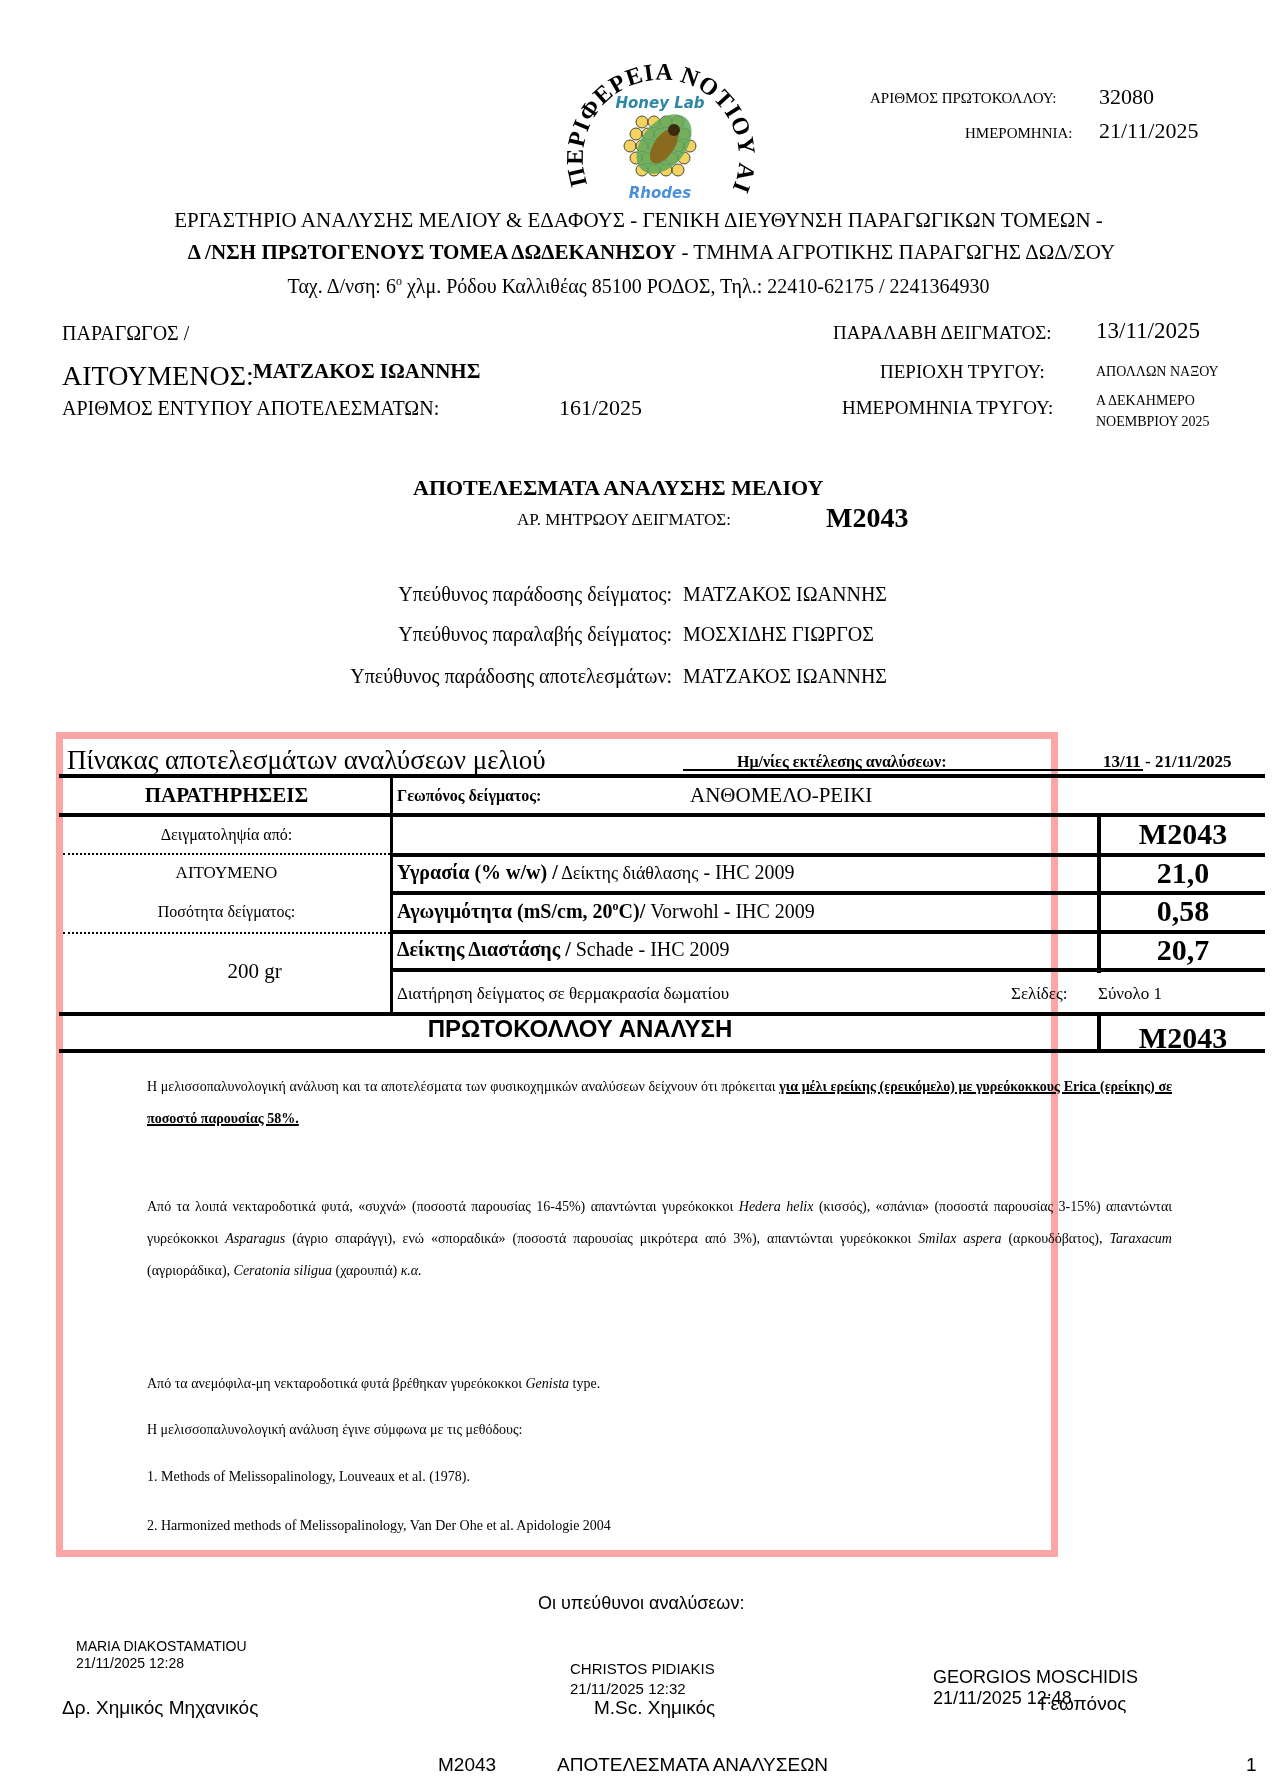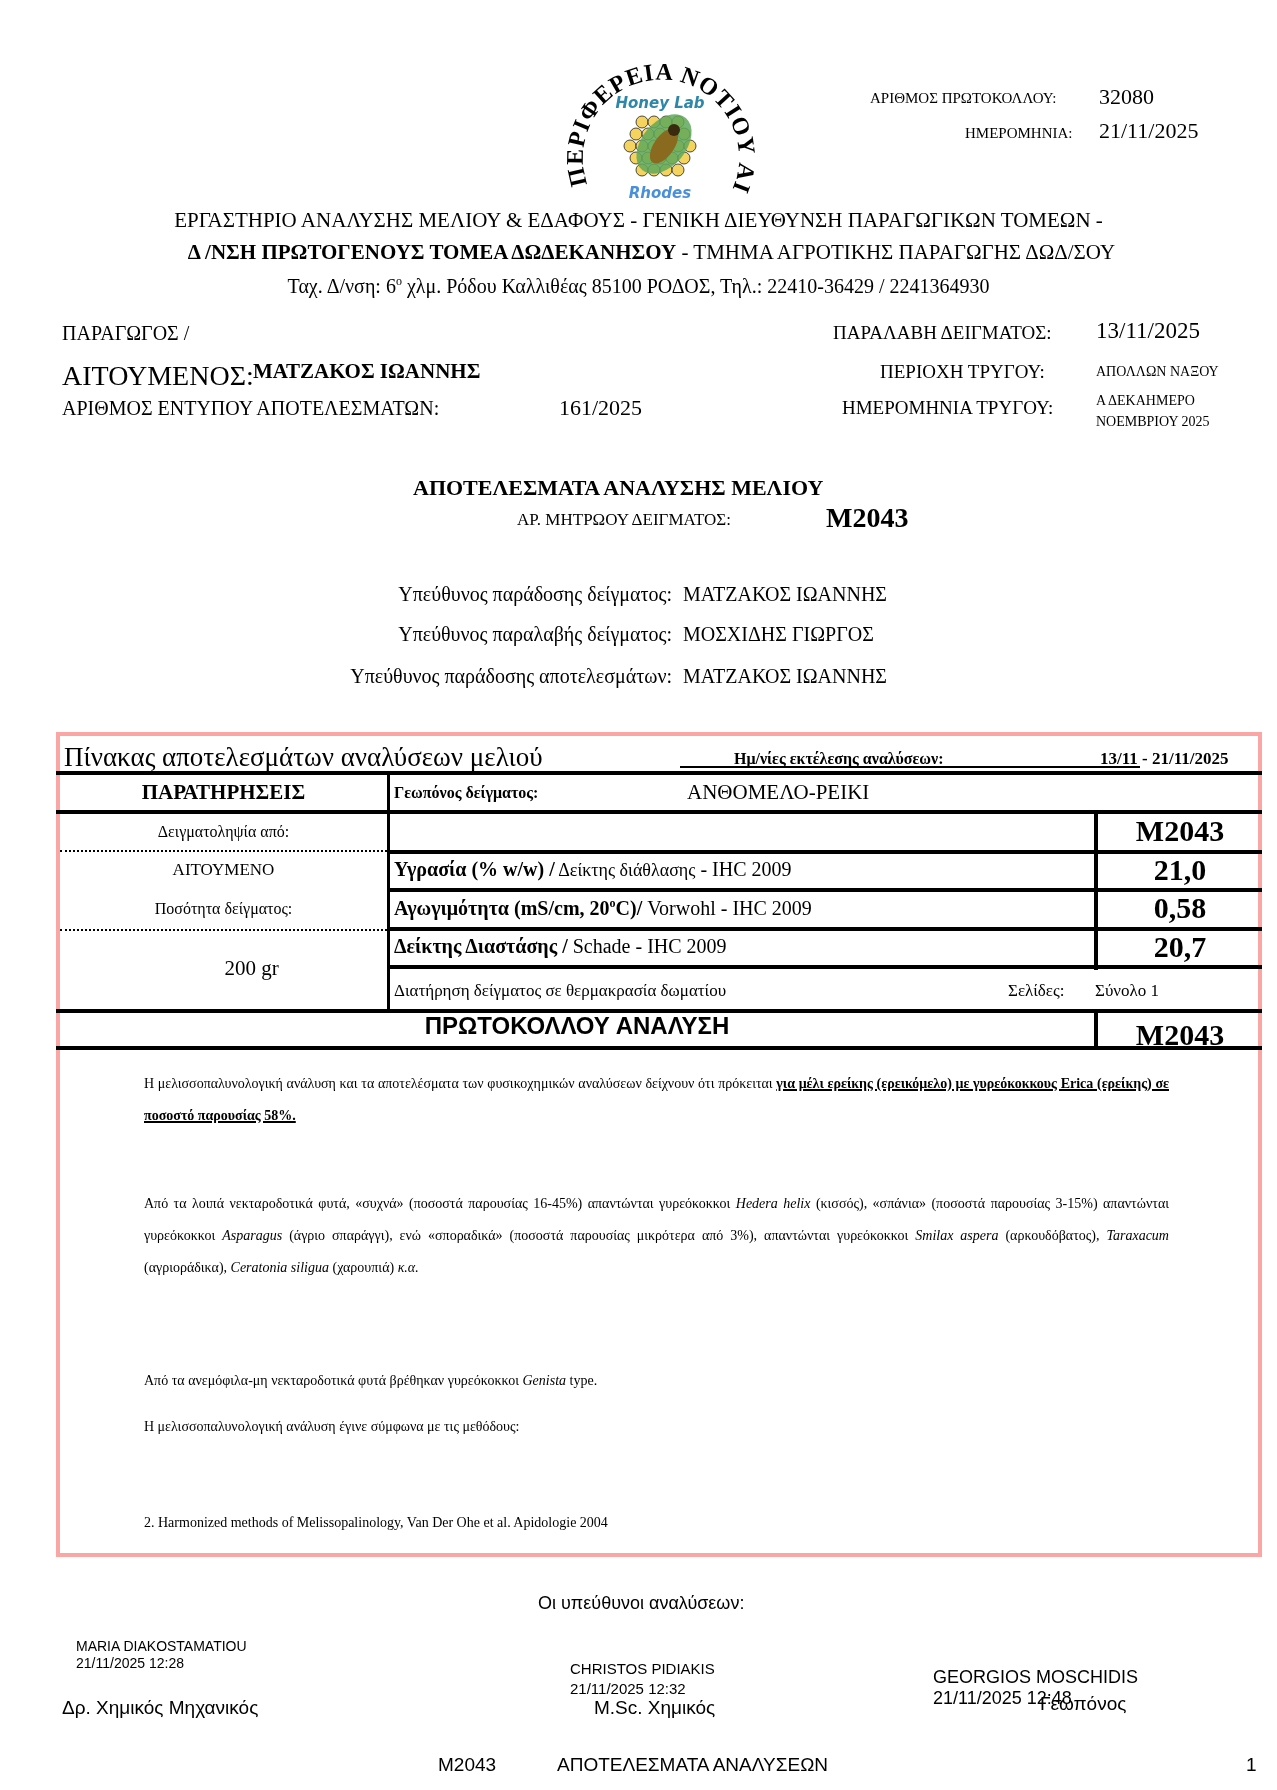--- a/index.html
+++ b/index.html
@@ -8,22 +8,22 @@
   .abs { position:absolute; white-space:nowrap; }
   .serif { font-family:"Liberation Serif", serif; }
   .sans { font-family:"Liberation Sans", sans-serif; }
   .b { font-weight:bold; }
   .i { font-style:italic; }
 
   
   #logo { position:absolute; left:560px; top:40px; width:200px; height:170px; }
 
   
-  #results-table { position:absolute; left:56px; top:732px; width:1206px; height:825px;
-                   border:4px solid #fca5a5; box-sizing:border-box; }
+  #results-table { position:absolute; left:56px; top:732px; width:1002px; height:825px;
+                   border:7px solid #fca5a5; box-sizing:border-box; }
   .hline { position:absolute; background:#000; }
   .vline { position:absolute; background:#000; }
   .dotline { position:absolute; border-top:2px dotted #000; height:0; }
   .cell { position:absolute; white-space:nowrap; }
 
   .para { position:absolute; left:120px; width:1025px; font-family:Liberation Serif, serif;
           font-size:14px; line-height:32px; text-align:justify;margin-left:24px; }
   .para u { text-decoration:underline; text-decoration-thickness:2px; }
 </style>
 </head>
@@ -75,21 +75,21 @@
 <div class="abs serif" style="left:870px; top:90px; font-size:15px;">ΑΡΙΘΜΟΣ ΠΡΩΤΟΚΟΛΛΟΥ:</div>
 <div class="abs serif" style="left:1099px; top:84px; font-size:22px;">32080</div>
 <div class="abs serif" style="left:965px; top:125px; font-size:15px;">ΗΜΕΡΟΜΗΝΙΑ:</div>
 <div class="abs serif" style="left:1099px; top:118px; font-size:22px;">21/11/2025</div>
 
 <div class="abs serif" style="left:0; width:1277px; text-align:center; top:208px; font-size:21px;">ΕΡΓΑΣΤΗΡΙΟ ΑΝΑΛΥΣΗΣ ΜΕΛΙΟΥ &amp; ΕΔΑΦΟΥΣ - ΓΕΝΙΚΗ ΔΙΕΥΘΥΝΣΗ ΠΑΡΑΓΩΓΙΚΩΝ ΤΟΜΕΩΝ -</div>
 <div class="abs serif" style="left:0; width:1277px; text-align:center; top:240px; font-size:21px;padding-left:13px;">
   <span class="b">Δ /ΝΣΗ ΠΡΩΤΟΓΕΝΟΥΣ ΤΟΜΕΑ ΔΩΔΕΚΑΝΗΣΟΥ</span><span> - ΤΜΗΜΑ ΑΓΡΟΤΙΚΗΣ ΠΑΡΑΓΩΓΗΣ ΔΩΔ/ΣΟΥ</span>
 </div>
 <div class="abs serif" style="left:0; width:1277px; text-align:center; top:274px; font-size:20px;">
-  <span>Ταχ. Δ/νση: 6</span><sup style="font-size:12px;">ο</sup><span> χλμ. Ρόδου Καλλιθέας 85100 ΡΟΔΟΣ, Τηλ.: 22410-36429 / 2241364930</span>
+  <span>Ταχ. Δ/νση: 6</span><sup style="font-size:12px;">ο</sup><span> χλμ. Ρόδου Καλλιθέας 85100 ΡΟΔΟΣ, Τηλ.: 22410-62175 / 2241364930</span>
 </div>
 
 <div class="abs serif" style="left:62px; top:322px; font-size:20px;">ΠΑΡΑΓΩΓΟΣ  /</div>
 <div class="abs serif" style="left:62px; top:360px; font-size:28px;">ΑΙΤΟΥΜΕΝΟΣ:</div>
 <div class="abs serif b" style="left:253px; top:359px; font-size:21px;">ΜΑΤΖΑΚΟΣ ΙΩΑΝΝΗΣ</div>
 <div class="abs serif" style="left:62px; top:397px; font-size:20px;">ΑΡΙΘΜΟΣ ΕΝΤΥΠΟΥ ΑΠΟΤΕΛΕΣΜΑΤΩΝ:</div>
 <div class="abs serif" style="left:559px; top:395px; font-size:22px;">161/2025</div>
 
 <div class="abs serif" style="left:833px; top:322px; font-size:19px;">ΠΑΡΑΛΑΒΗ ΔΕΙΓΜΑΤΟΣ:</div>
 <div class="abs serif" style="left:1096px; top:318px; font-size:23px;">13/11/2025</div>
@@ -169,20 +169,21 @@
   <div class="para" style="left:60px; top:332px;">
     <span>Η μελισσοπαλυνολογική ανάλυση και τα αποτελέσματα των φυσικοχημικών αναλύσεων δείχνουν ότι πρόκειται </span><u class="b">για μέλι ερείκης (ερεικόμελο) με γυρεόκοκκους Erica (ερείκης)  σε ποσοστό παρουσίας 58%.</u>
   </div>
   <div class="para" style="left:60px; top:452px;">
     <span>Από τα λοιπά νεκταροδοτικά φυτά, «συχνά» (ποσοστά παρουσίας 16-45%) απαντώνται γυρεόκοκκοι  </span><span class="i">Hedera helix</span><span> (κισσός), «σπάνια» (ποσοστά παρουσίας 3-15%) απαντώνται γυρεόκοκκοι  </span><span class="i">Asparagus</span><span> (άγριο σπαράγγι), ενώ  «σποραδικά» (ποσοστά παρουσίας μικρότερα από 3%), απαντώνται γυρεόκοκκοι </span><span class="i">Smilax aspera</span><span> (αρκουδόβατος),  </span><span class="i">Taraxacum</span><span> (αγριοράδικα), </span><span class="i">Ceratonia siligua</span><span> (χαρουπιά)  </span><span class="i">κ.α.</span>
   </div>
   <div class="para" style="left:60px; top:629px;">
     <span>Από τα ανεμόφιλα-μη νεκταροδοτικά φυτά βρέθηκαν γυρεόκοκκοι </span><span class="i">Genista</span><span> type.</span>
   </div>
   <div class="para" style="left:60px; top:675px;">Η  μελισσοπαλυνολογική ανάλυση έγινε σύμφωνα με τις μεθόδους:</div>
+  <div class="para" style="left:60px; top:722px;">1. Methods of Melissopalinology, Louveaux et al. (1978).</div>
   <div class="para" style="left:60px; top:771px;">2. Harmonized methods of  Melissopalinology, Van Der Ohe et al. Apidologie 2004</div>
 </div>
 
 <div class="abs sans" style="left:538px; top:1593px; font-size:18px;">Οι υπεύθυνοι αναλύσεων:</div>
 
 <div class="abs sans" style="left:76px; top:1638px; font-size:14px;">MARIA DIAKOSTAMATIOU</div>
 <div class="abs sans" style="left:76px; top:1655px; font-size:14px;">21/11/2025 12:28</div>
 <div class="abs sans" style="left:62px; top:1697px; font-size:19px;">Δρ. Χημικός Μηχανικός</div>
 
 <div class="abs sans" style="left:570px; top:1660px; font-size:15px;">CHRISTOS PIDIAKIS</div>

